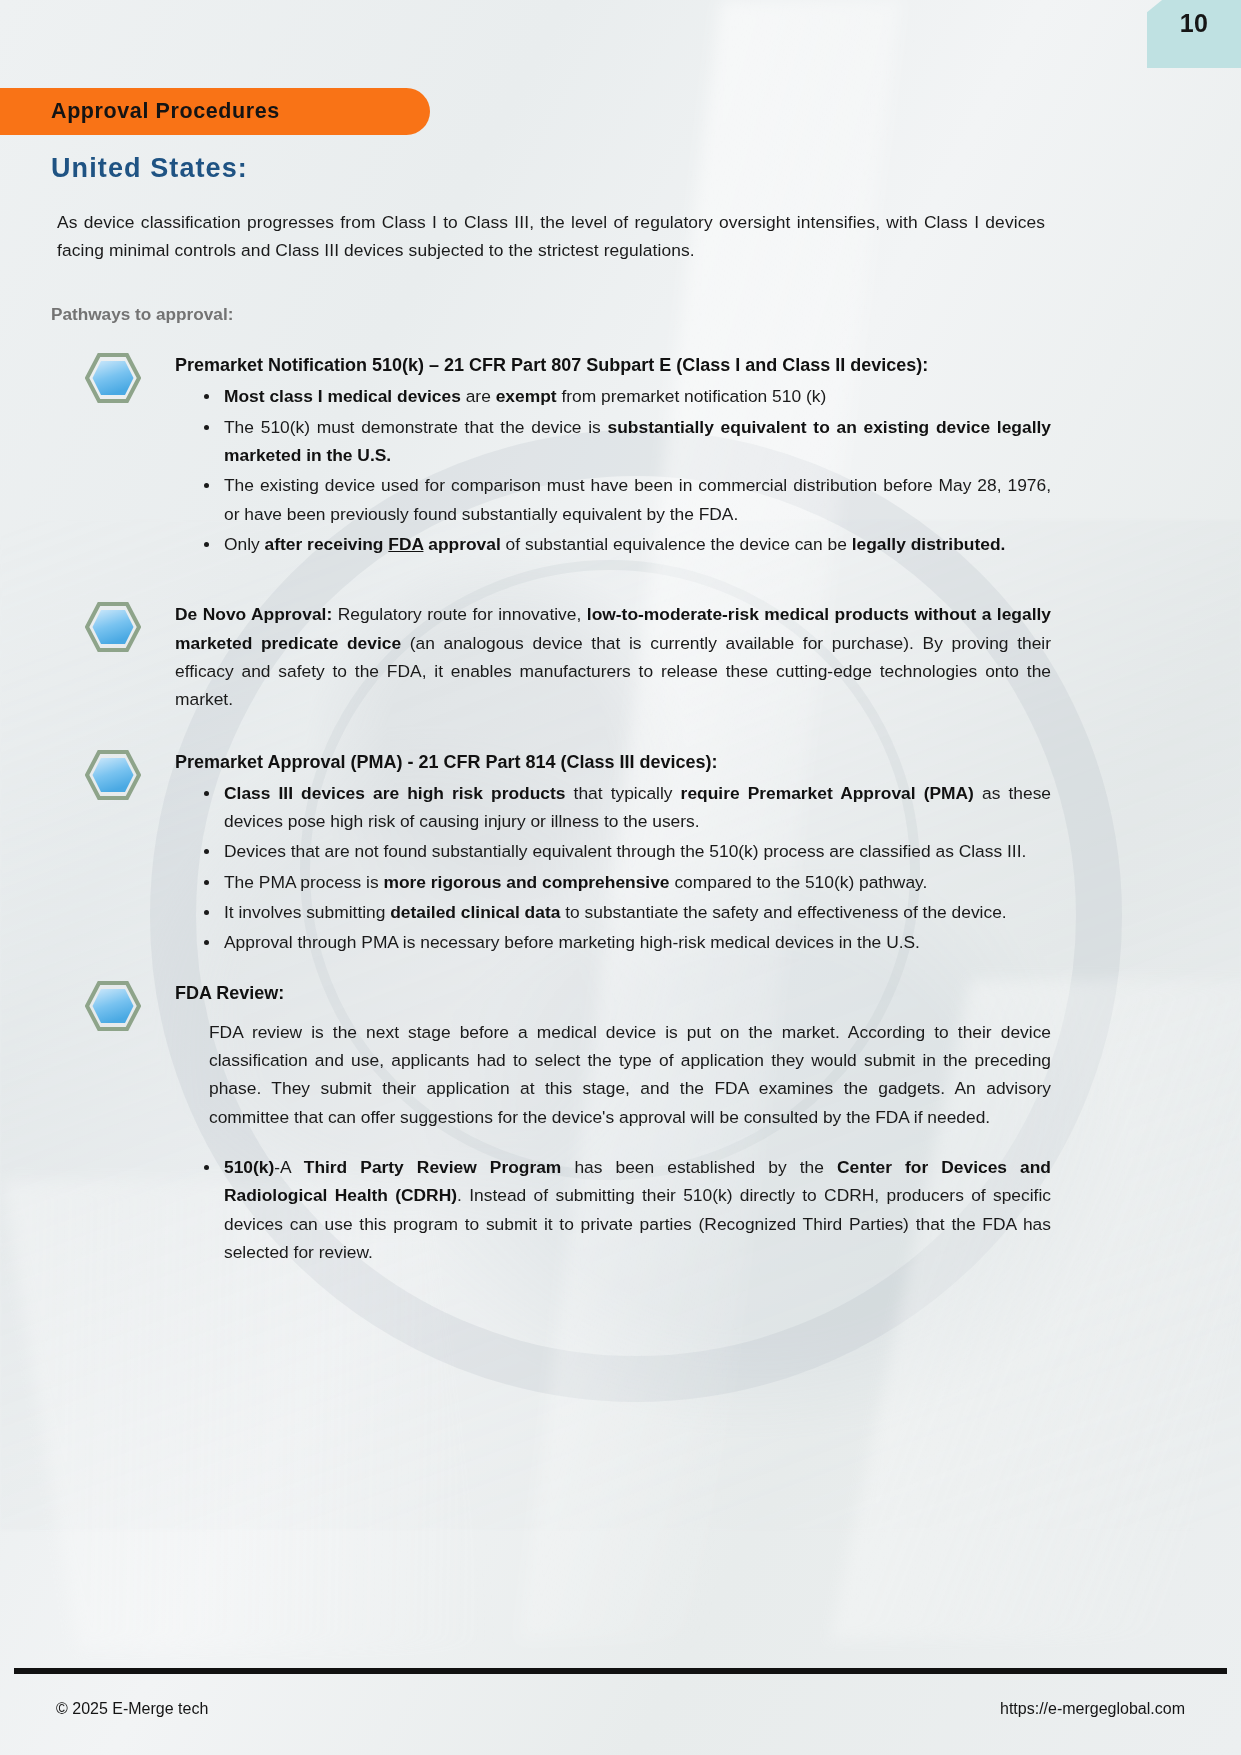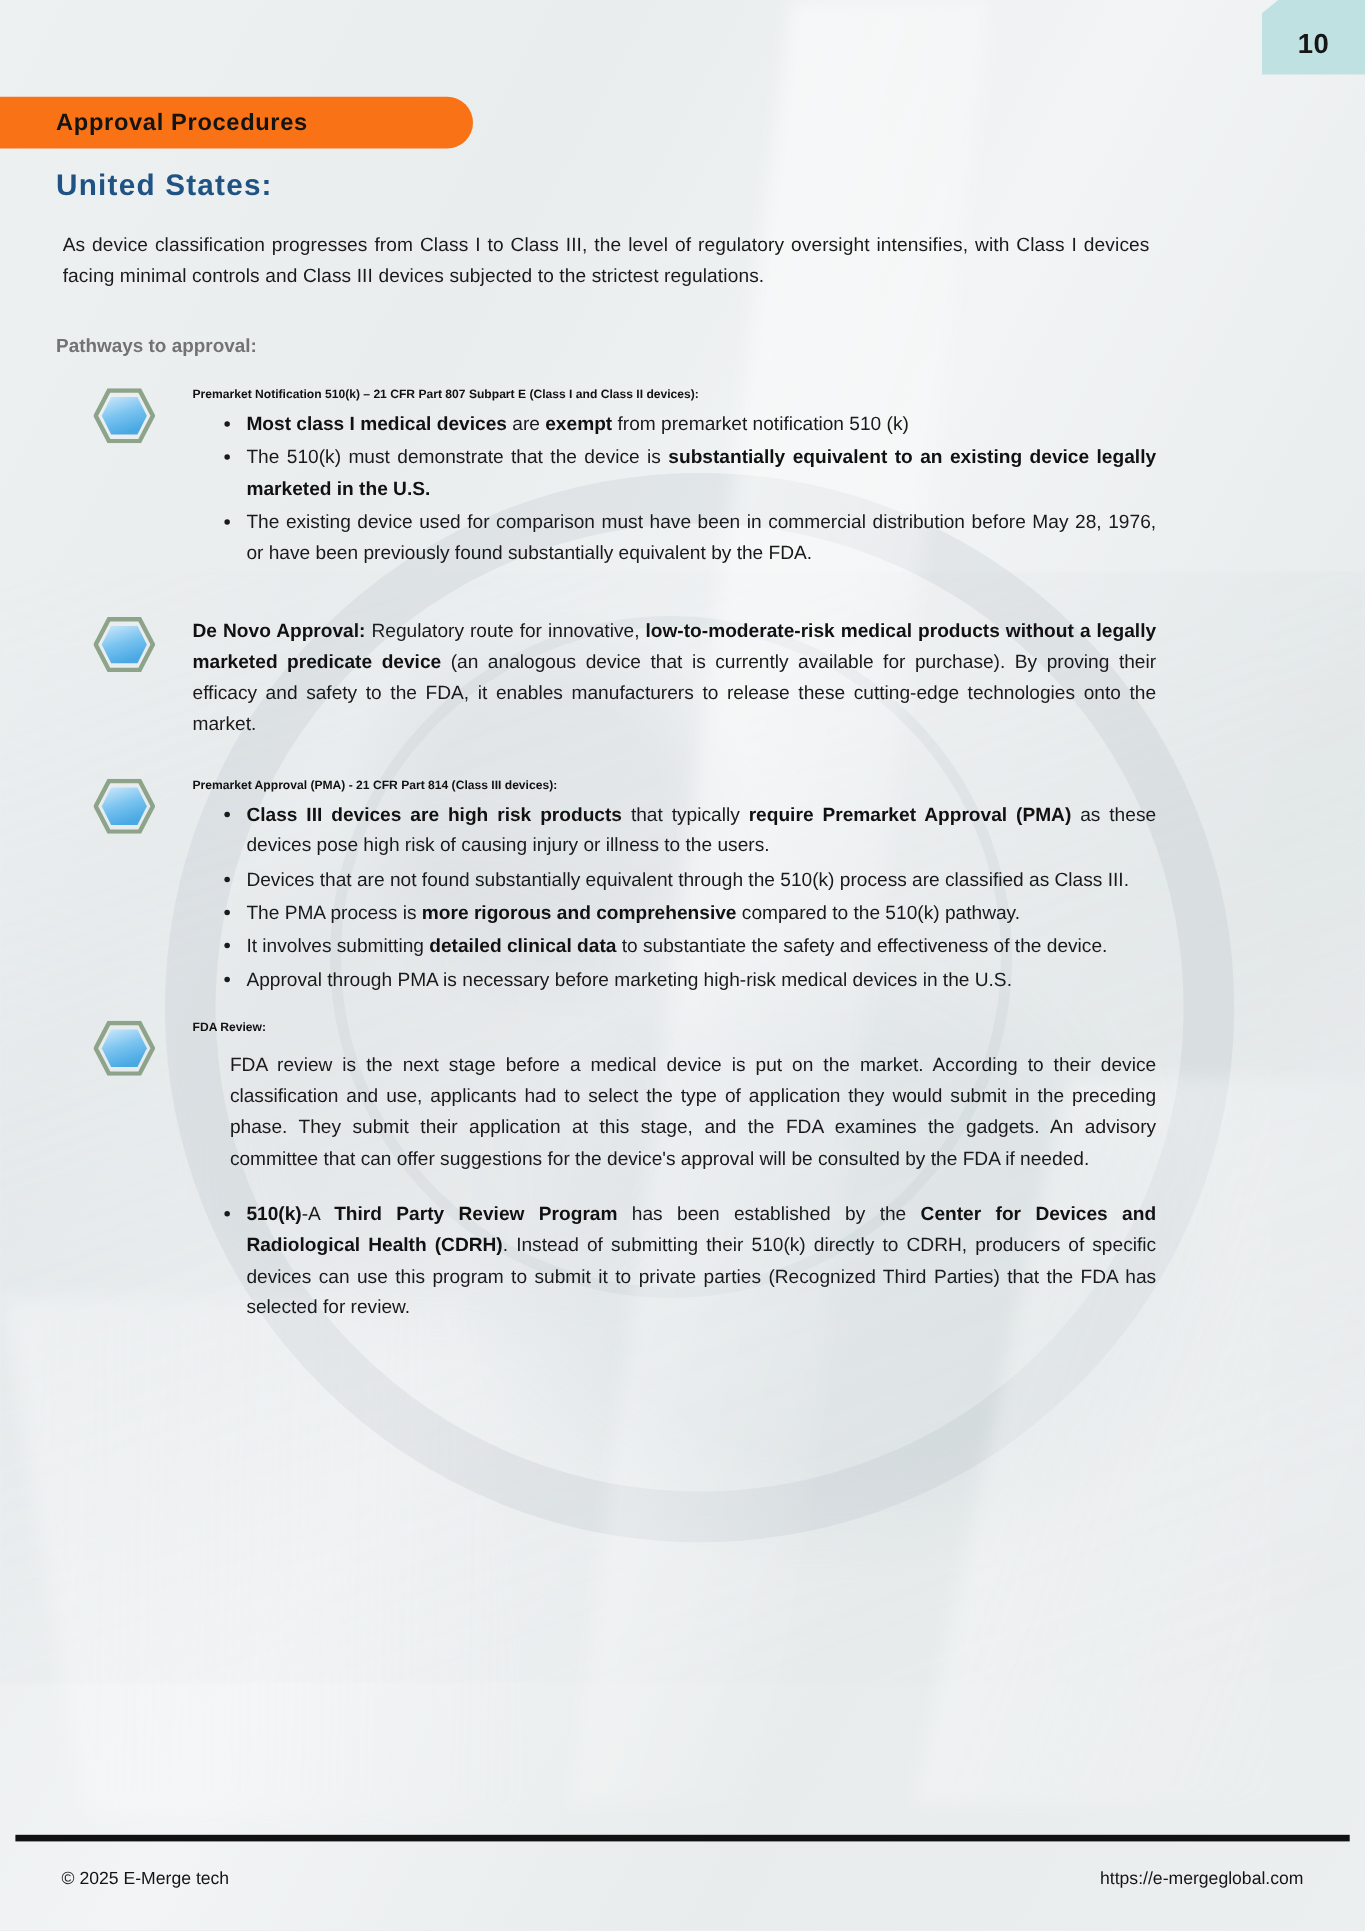--- a/index.html
+++ b/index.html
@@ -75,21 +75,21 @@
     right: 0;
     top: 0;
     width: 94px;
     height: 68px;
     background: #bfe1e2;
     z-index: 4;
     clip-path: polygon(16% 0, 100% 0, 100% 100%, 100% 100%, 0 100%, 0 18%);
     display: flex;
     align-items: flex-start;
     justify-content: center;
-    padding-top: 26px;
+    padding-top: 9px;
     box-sizing: border-box;
   }
   .page-tab span {
     font-size: 25px;
     font-weight: bold;
     color: #161616;
     letter-spacing: .3px;
   }
 
   
@@ -152,21 +152,21 @@
     min-height: 44px;
   }
   .hex {
     position: absolute;
     left: 34px;
     top: 2px;
     width: 56px;
     height: 50px;
   }
   .blk-head {
-    font-size: 11px;
+    font-size: 18px;
     font-weight: bold;
     color: #111;
     line-height: 1.6;
     margin: 0;
   }
   .blk-para {
     font-size: 17.4px;
     line-height: 1.63;
     color: #1a1a1a;
     text-align: justify;
@@ -267,20 +267,21 @@
         </linearGradient>
       </defs>
       <polygon points="14,2 42,2 54,25 42,48 14,48 2,25" fill="none" stroke="#8ea48a" stroke-width="4"></polygon>
       <polygon points="16,8 40,8 48.5,25 40,42 16,42 7.5,25" fill="url(#hg1)"></polygon>
     </svg>
     <p class="blk-head">Premarket Notification 510(k) – 21 CFR Part 807 Subpart E (Class I and Class II devices):</p>
     <ul class="bl">
       <li><b>Most class I medical devices</b> are <b>exempt</b> from premarket notification 510 (k)</li>
       <li>The 510(k) must demonstrate that the device is <b>substantially equivalent to an existing device legally marketed in the U.S.</b></li>
       <li>The existing device used for comparison must have been in commercial distribution before May 28, 1976, or have been previously found substantially equivalent by the FDA.</li>
+      <li>Only <b>after receiving <u>FDA</u> approval</b> of substantial equivalence the device can be <b>legally distributed.</b></li>
     </ul>
   </div>
 
   <div class="block" style="margin-top:42px;">
     <svg class="hex" viewBox="0 0 56 50">
       <defs>
         <linearGradient id="hg2" x1="0" y1="0" x2="0.4" y2="1">
           <stop offset="0%" stop-color="#cfe9fb"></stop>
           <stop offset="55%" stop-color="#79c3f0"></stop>
           <stop offset="100%" stop-color="#4aa9e3"></stop>

